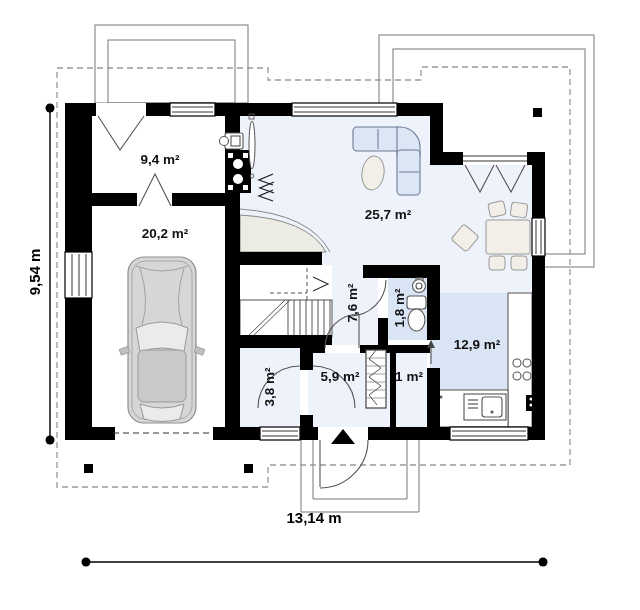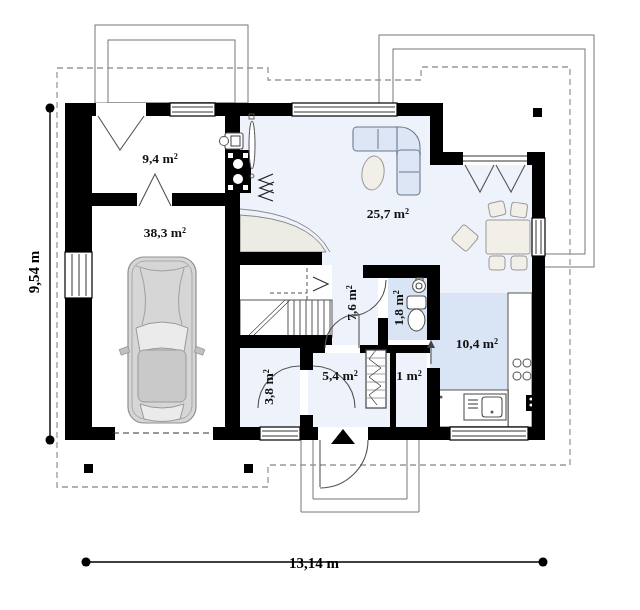--- a/index.html
+++ b/index.html
@@ -1,21 +1,21 @@
 <!DOCTYPE html>
 <html style="--wall: #000000; --floor-main: #eef2fb; --floor-wet: #d9e4f4; --sofa: #dce6f5; --furniture: #f1efe8; --car-body: #d6d6d6; --outline: #666666; --dash: #999999;"><head>
 <meta charset="utf-8">
 <style>
   :root{
     --wall:#000000; --floor-main:#eef2fb; --floor-wet:#d9e4f4; --sofa:#dce6f5;
     --furniture:#f1efe8; --car-body:#d6d6d6; --outline:#666666; --dash:#999999;
   }
   html,body{margin:0;padding:0;background:#ffffff;}
   .plan{position:relative;width:640px;height:610px;background:#ffffff;overflow:hidden;
-        font-family:Liberation Serif, serif;}
+        font-family:Liberation Sans, sans-serif;}
   .plan svg{position:absolute;left:0;top:0;}
   .lbl{position:absolute;transform:translate(-50%,-50%);font-weight:bold;font-size:13.5px;
        color:#111;white-space:nowrap;letter-spacing:0;}
   .lbl.rot{transform:translate(-50%,-50%) rotate(-90deg);}
   .dim{position:absolute;transform:translate(-50%,-50%);font-weight:bold;font-size:15px;
        color:#000;white-space:nowrap;}
   .dim.rot{transform:translate(-50%,-50%) rotate(-90deg);}
   .wallf{fill:var(--wall);}
   .floorm{fill:var(--floor-main);}
   .floorw{fill:var(--floor-wet);}
@@ -300,24 +300,24 @@
         <circle cx="50" cy="440" r="4.5" fill="#000"></circle>
   </g>
   <g>
     <line x1="86" y1="562" x2="543" y2="562" class="dimln"></line>
     <circle cx="86" cy="562" r="4.5" fill="#000"></circle>
         <circle cx="543" cy="562" r="4.5" fill="#000"></circle>
   </g>
 </svg>
 
   <div class="lbl" style="left:160px;top:159px">9,4 m²</div>
-  <div class="lbl" style="left:165px;top:233px">38,3 m²</div>
+  <div class="lbl" style="left:165px;top:233px">20,2 m²</div>
   <div class="lbl" style="left:388px;top:214px">25,7 m²</div>
   <div class="lbl rot" style="left:352px;top:303px">7,6 m²</div>
   <div class="lbl rot" style="left:399px;top:308px">1,8 m²</div>
-  <div class="lbl" style="left:477px;top:344px">10,4 m²</div>
+  <div class="lbl" style="left:477px;top:344px">12,9 m²</div>
   <div class="lbl rot" style="left:269px;top:387px">3,8 m²</div>
-  <div class="lbl" style="left:340px;top:376px">5,4 m²</div>
+  <div class="lbl" style="left:340px;top:376px">5,9 m²</div>
   <div class="lbl" style="left:409px;top:376px">1 m²</div>
 
   <div class="dim rot" style="left:34px;top:272px">9,54 m</div>
-  <div class="dim" style="left:314px;top:563px">13,14 m</div>
+  <div class="dim" style="left:314px;top:517px">13,14 m</div>
 </div>
 
 </body></html>

